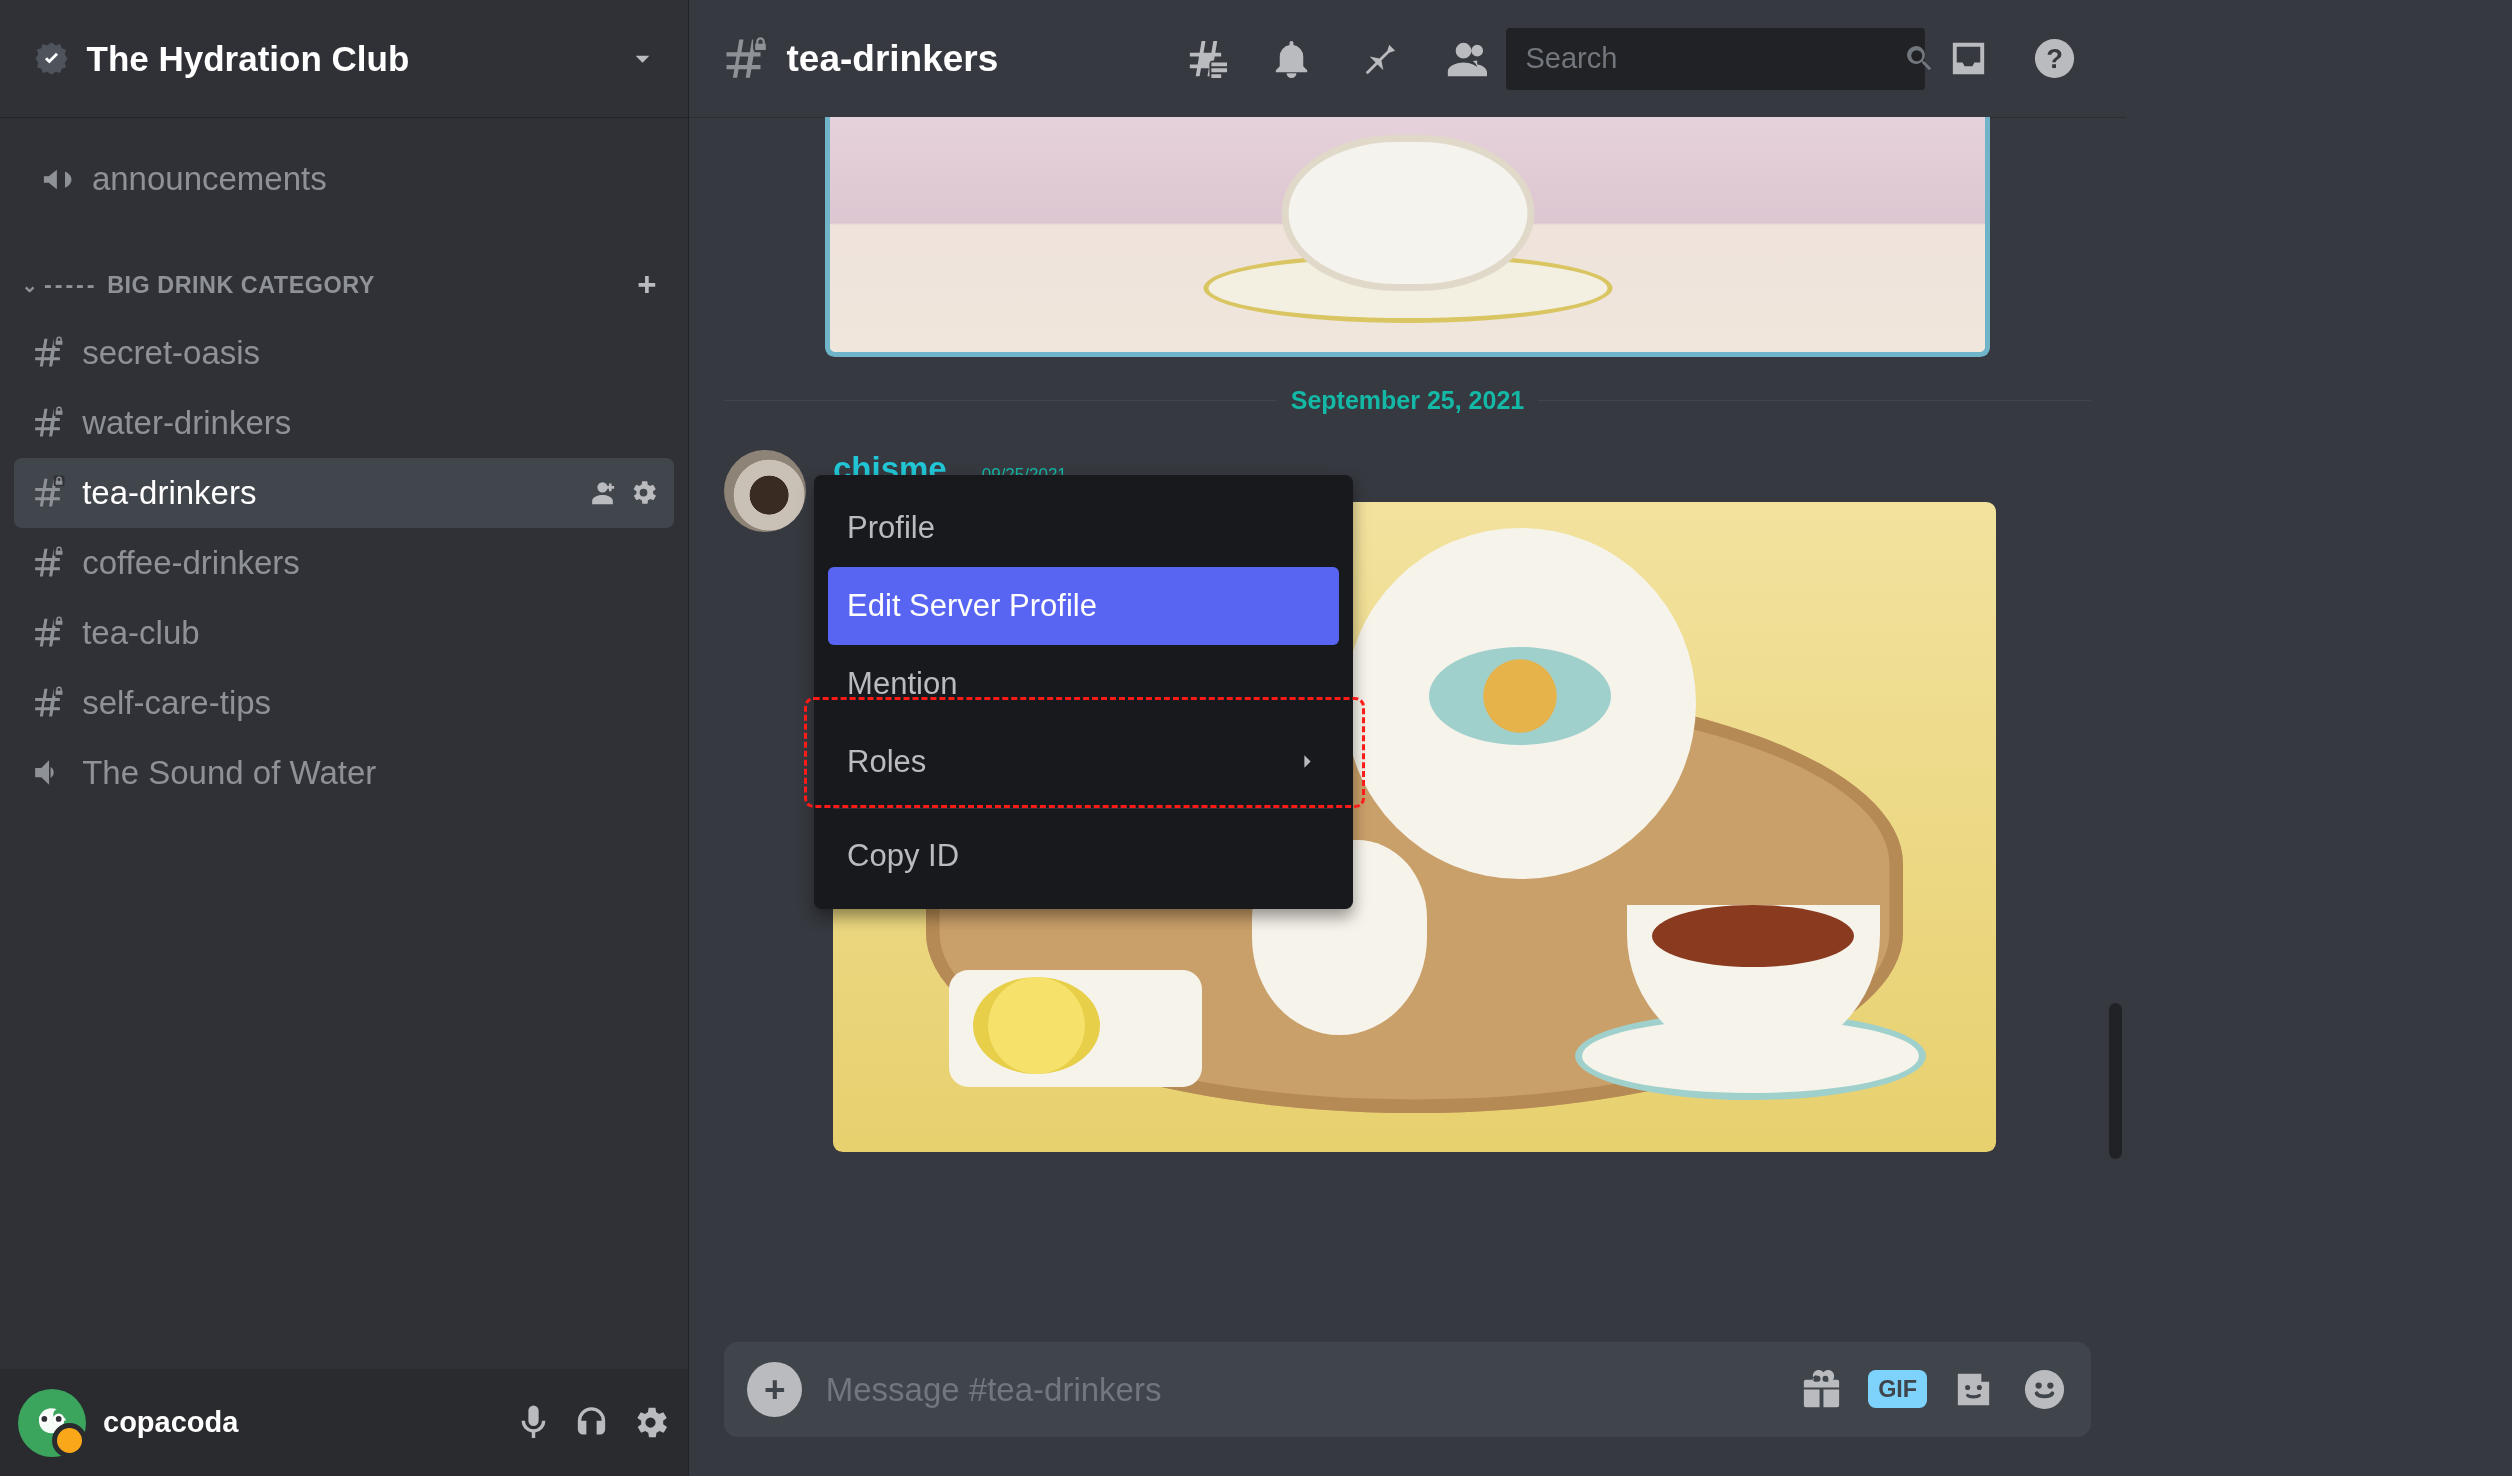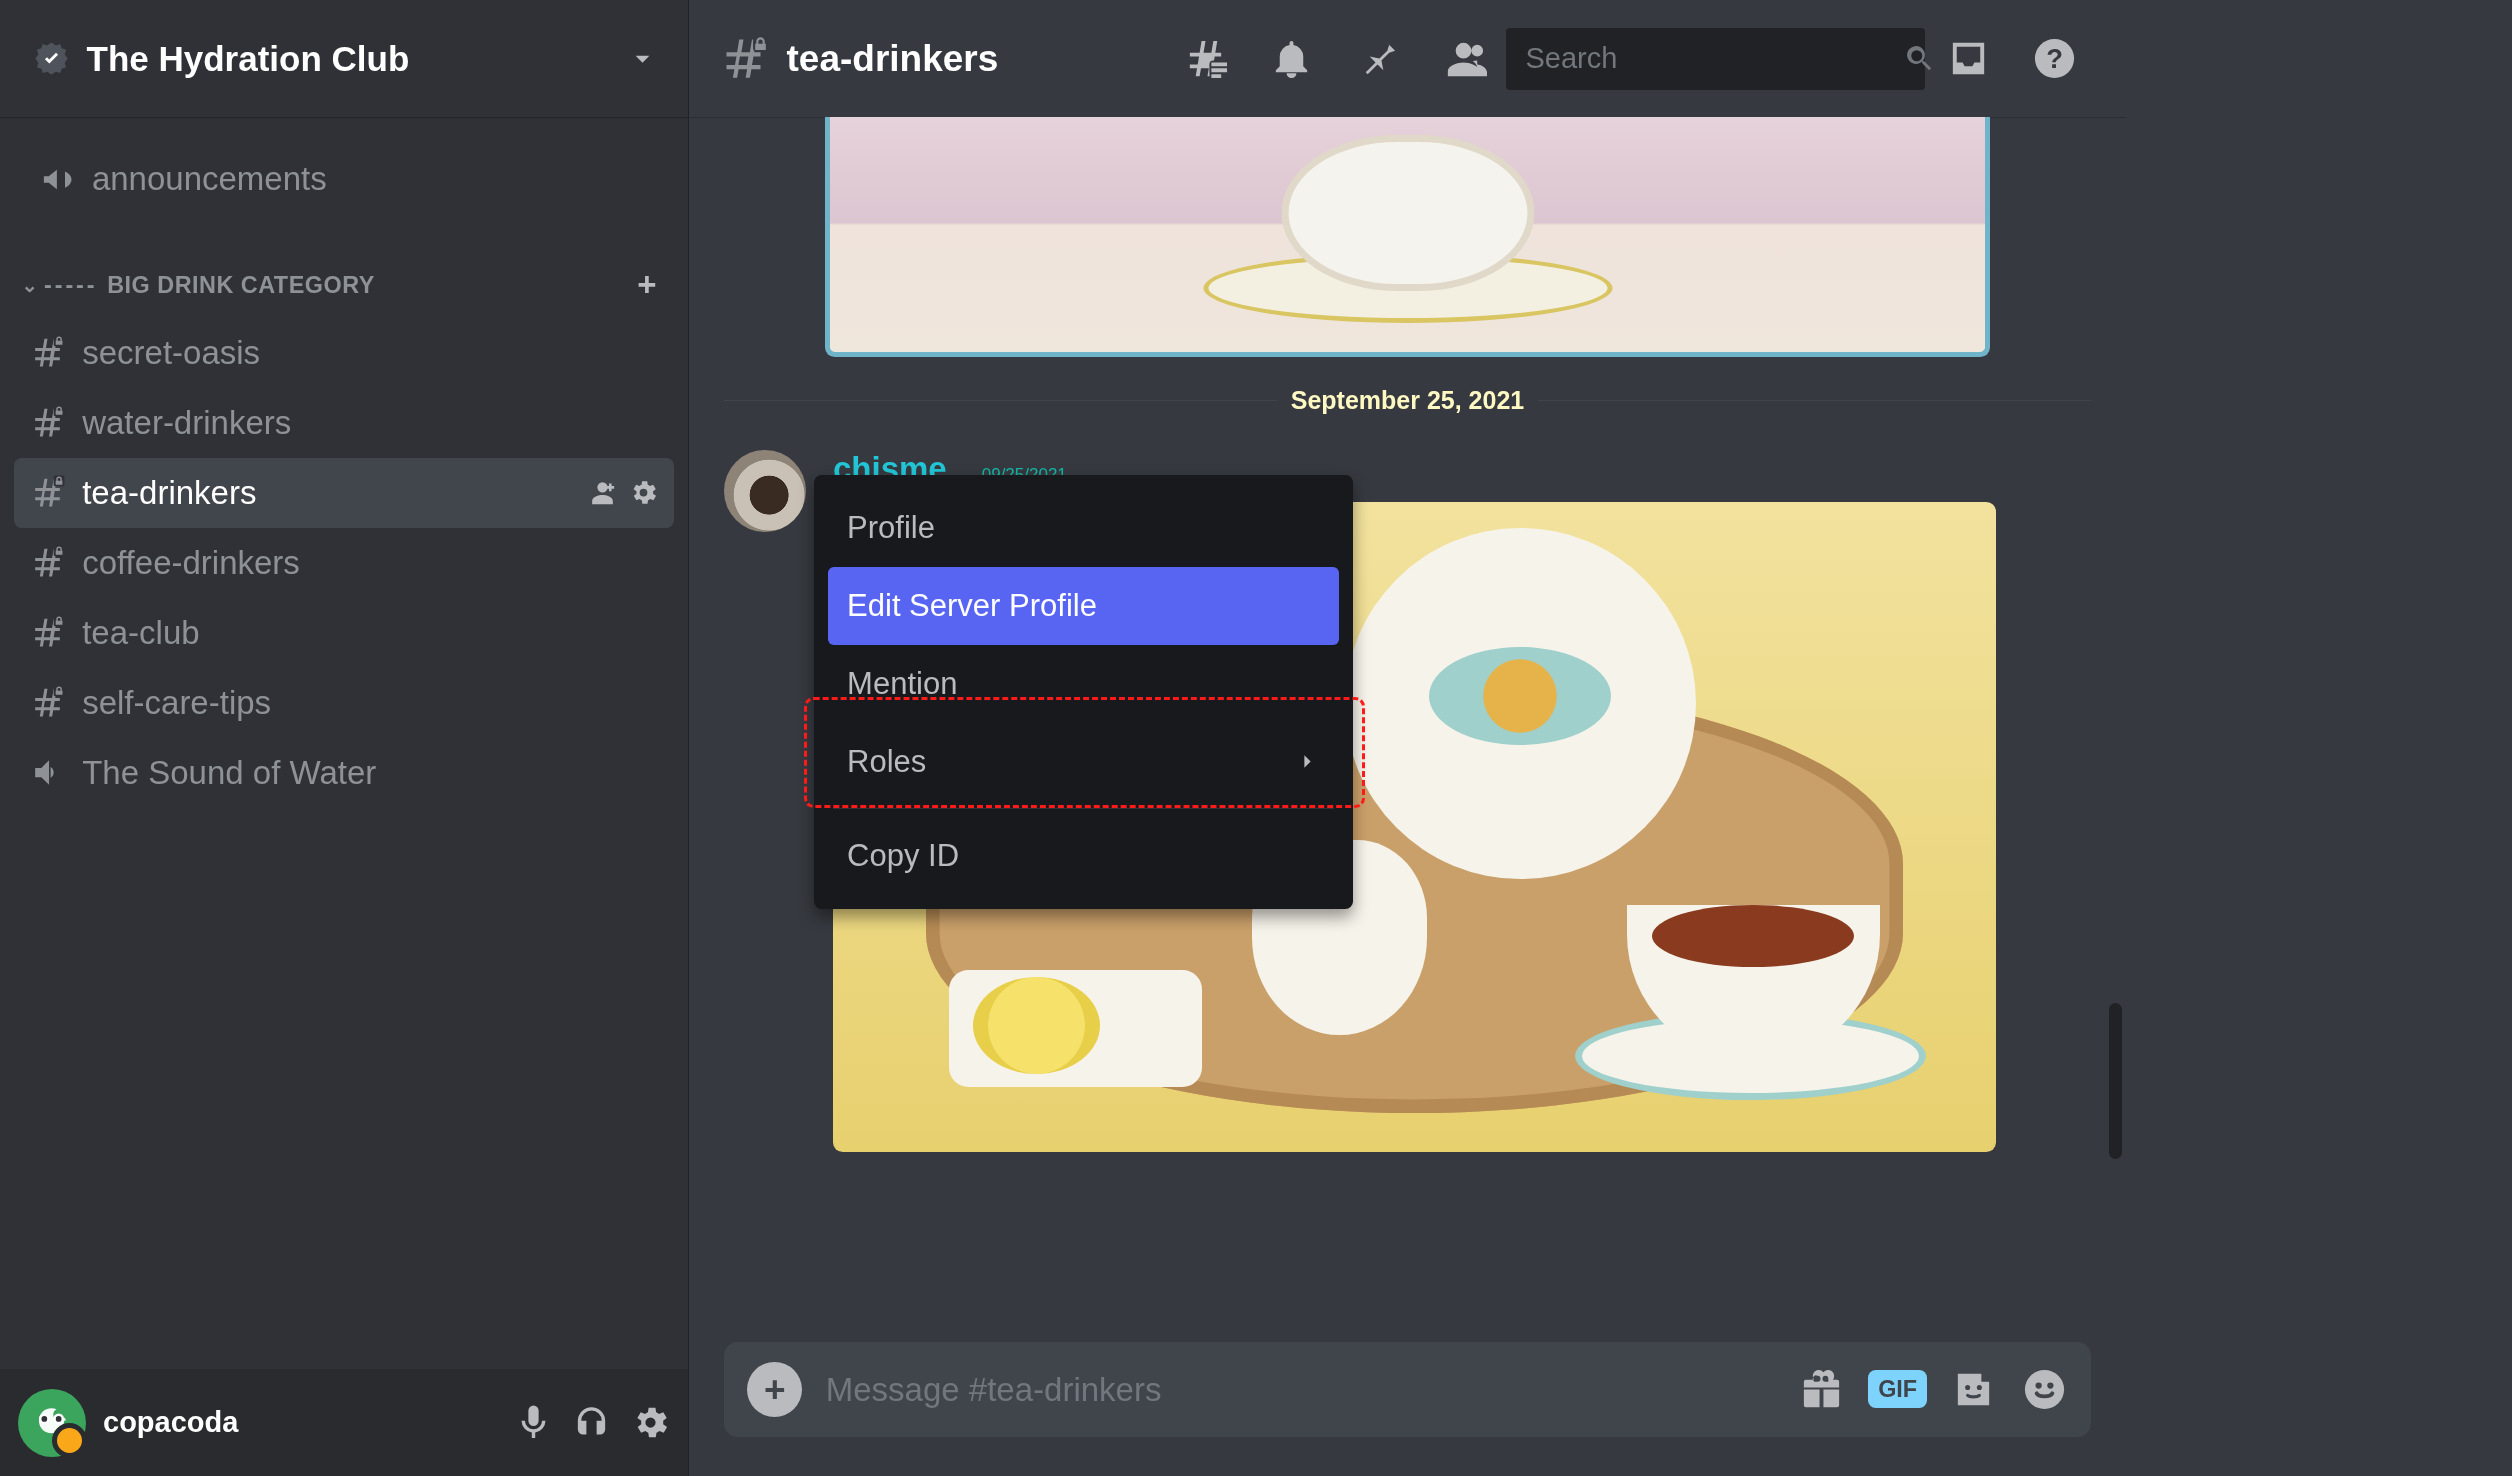--- a/index.html
+++ b/index.html
@@ -99,21 +99,21 @@
 .search-box input { background:transparent;border:0;outline:0;color:#dcddde;font-size:29px;flex:1; }
 .search-box input::placeholder{color:#72767d;}
 
 .chat { flex:1; overflow:hidden; position:relative; padding: 0 35px; }
 .divider {
   display:flex; align-items:center; margin: 0 0 35px 0; padding-top: 29px;
 }
 .divider::before, .divider::after {
   content:""; flex:1; height:1px; background:#40444b;
 }
-.divider .date { color:#fef9c3; font-size:25px; padding: 0 13.6px; font-weight:600; }
+.divider .date { color:#14b8a6; font-size:25px; padding: 0 13.6px; font-weight:600; }
 
 .chat-top-image {
   margin: 0 auto 0 auto;
   width: 1165px; height:240px;
   background: linear-gradient(180deg, #e6d2da 0%, #dcc6d1 45%, #efe3db 46%, #efe6dc 100%);
   border-radius: 0 0 9.7px 9.7px;
   border-left:5.8px solid #6fb4c8; border-right:5.8px solid #6fb4c8; border-bottom:5.8px solid #6fb4c8;
   position:relative; overflow:hidden;
 }
 .chat-top-image .cup{

